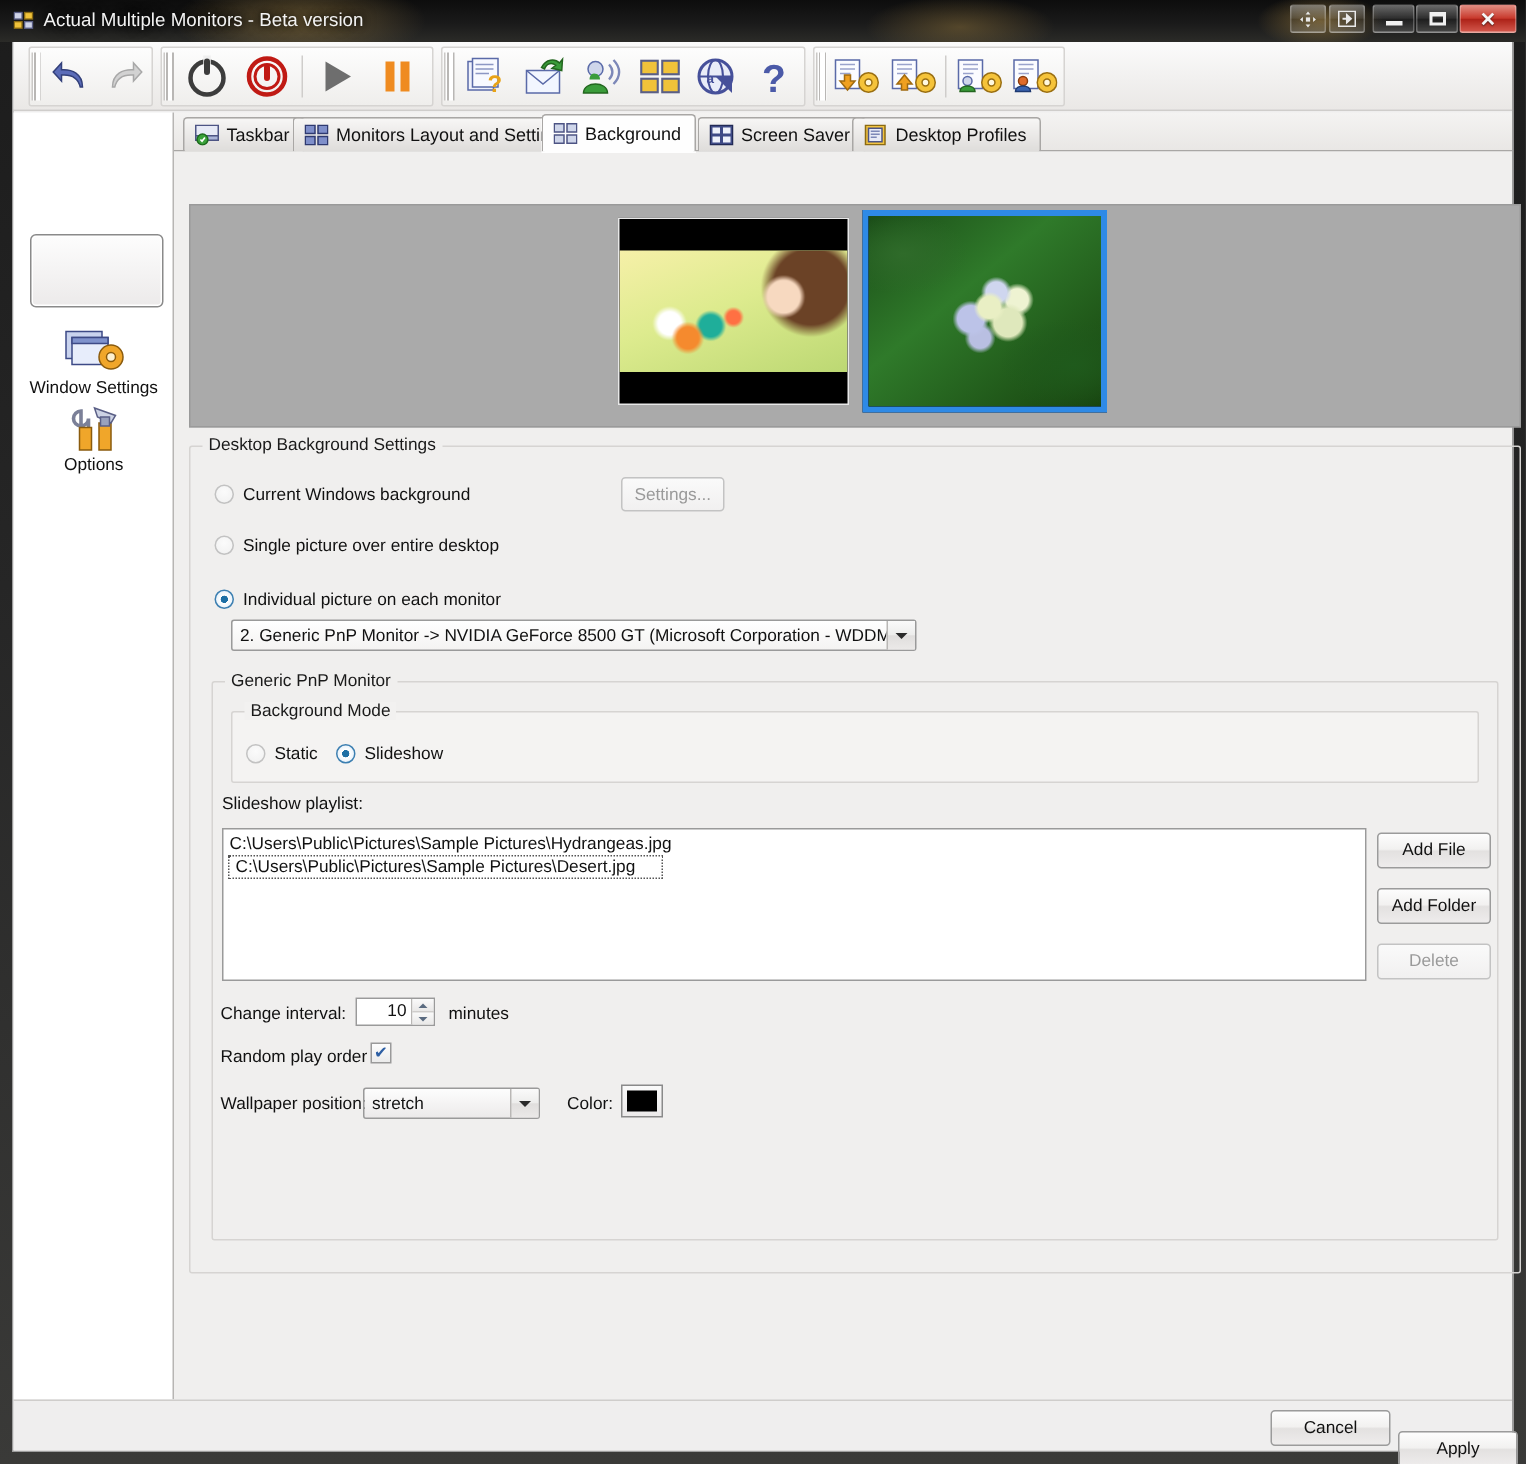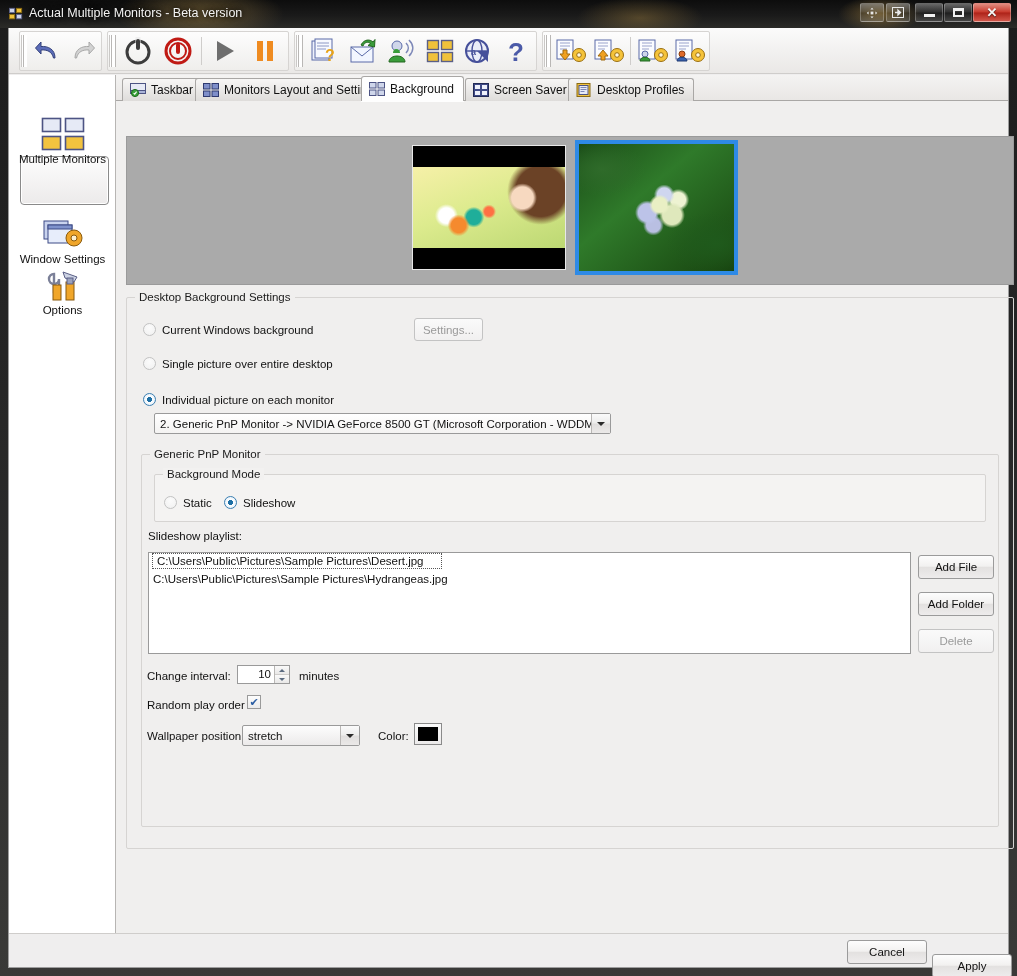--- a/index.html
+++ b/index.html
@@ -419,31 +419,20 @@
             <circle cx="23" cy="17" r="6.5" fill="#f5c33a" stroke="#9a6f12"></circle>
             <circle cx="23" cy="17" r="2.3" fill="#fff8e0" stroke="#9a6f12"></circle>
           </svg>
         </div>
       </div>
     </div>
 
     <div id="sidebar">
       <div id="side-sel"></div>
 
-      <div class="side-item" style="top:34px;">
-        <div class="ic">
-          <svg width="44" height="34" viewBox="0 0 44 34">
-            <rect x="1.5" y="1.5" width="18" height="13" fill="#e6eaf6" stroke="#4d5484" stroke-width="1.6"></rect>
-            <rect x="24.5" y="1.5" width="18" height="13" fill="#e6eaf6" stroke="#4d5484" stroke-width="1.6"></rect>
-            <rect x="1.5" y="19.5" width="18" height="13" fill="#f2c33f" stroke="#4d5484" stroke-width="1.6"></rect>
-            <rect x="24.5" y="19.5" width="18" height="13" fill="#f2c33f" stroke="#4d5484" stroke-width="1.6"></rect>
-          </svg>
-        </div>
-        <div class="lb">Multiple Monitors</div>
-      </div>
 
       <div class="side-item" style="top:134px;">
         <div class="ic">
           <svg width="44" height="34" viewBox="0 0 44 34">
             <rect x="3" y="4" width="24" height="18" fill="#c9d3ee" stroke="#3d4a86"></rect>
             <rect x="7" y="8" width="24" height="18" fill="#e7edfb" stroke="#3d4a86"></rect>
             <rect x="7" y="8" width="24" height="4" fill="#7f92cc" stroke="#3d4a86"></rect>
             <circle cx="33" cy="21" r="8" fill="#f0a62a" stroke="#8a5b0e"></circle>
             <circle cx="33" cy="21" r="3" fill="#fdf0d0" stroke="#8a5b0e"></circle>
           </svg>
@@ -578,22 +567,22 @@
         <span>Static</span>
       </div>
       <div class="radio" style="left:108px; top:395px;">
         <span class="rdot on"></span>
         <span>Slideshow</span>
       </div>
 
       <div class="lbl" style="left:32px; top:429px;">Slideshow playlist:</div>
 
       <div class="field" style="position:absolute; left:32px; top:451px; width:763px; height:102px;">
+        <div class="pl-row" style="margin-top:3px;">C:\Users\Public\Pictures\Sample Pictures\Hydrangeas.jpg</div>
         <div class="pl-row focus" style="width:290px; margin-left:3px;">C:\Users\Public\Pictures\Sample Pictures\Desert.jpg</div>
-        <div class="pl-row" style="margin-top:3px;">C:\Users\Public\Pictures\Sample Pictures\Hydrangeas.jpg</div>
       </div>
 
       <div class="btn" style="position:absolute; left:802px; top:454px; width:76px; height:24px;">Add File</div>
       <div class="btn" style="position:absolute; left:802px; top:491px; width:76px; height:24px;">Add Folder</div>
       <div class="btn dis" style="position:absolute; left:802px; top:528px; width:76px; height:24px;">Delete</div>
 
       <div class="lbl" style="left:31px; top:569px;">Change interval:</div>
       <div class="spin" style="left:121px; top:564px; width:53px; height:19px;">
         <div class="sv">10</div>
         <div class="sbtns">

